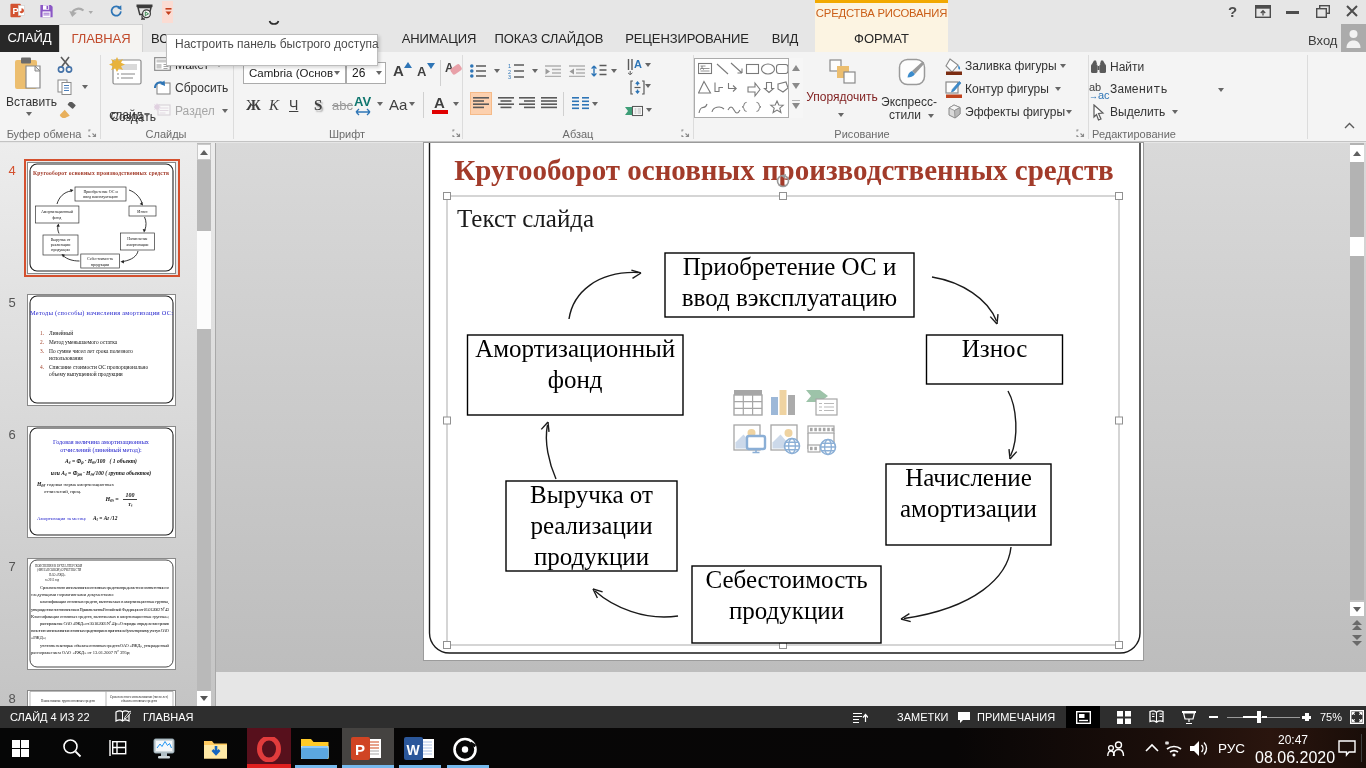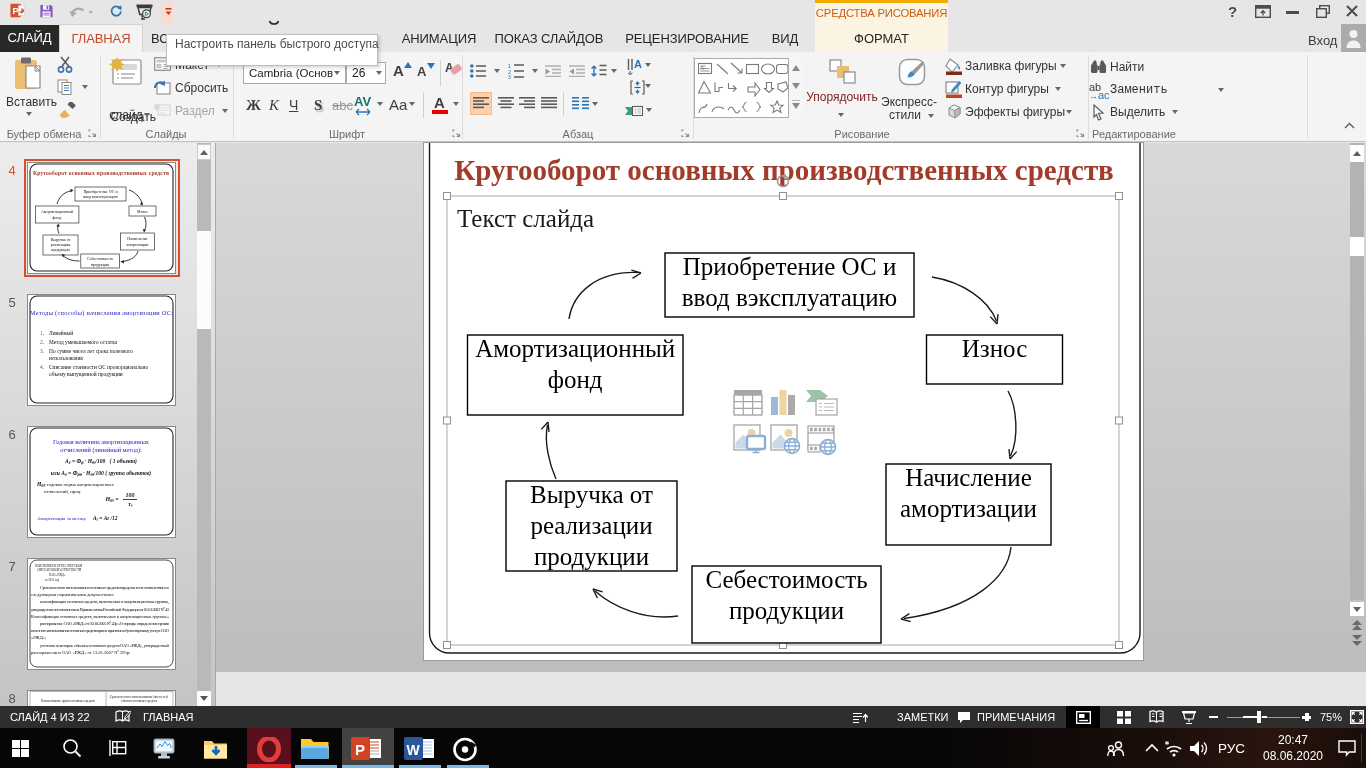--- a/index.html
+++ b/index.html
@@ -770,19 +770,19 @@
 <path d="M6 12 A7 7 0 0 1 14 12" stroke="#fff" stroke-width="1.7" fill="none"></path>
 <circle cx="10" cy="15" r="1.6" fill="#fff"></circle>
 <path d="M3 1 v4 M1 2 l4 2 M5 2 l-4 2" stroke="#fff" stroke-width="0.9"></path>
 </svg>
 <svg class="abs" style="left:1189px;top:12px" width="19" height="17" viewBox="0 0 19 17">
 <path d="M1 6 h4 l5-5 v15 l-5-5 h-4z" fill="#fff"></path>
 <path d="M12.5 5 a5 5 0 0 1 0 7 M15 2.5 a8.5 8.5 0 0 1 0 12" stroke="#fff" stroke-width="1.4" fill="none"></path>
 </svg>
 <div class="abs" style="left:1218px;top:13px;font-size:13.5px;color:#fff;">РУС</div>
 <div class="abs" style="left:1255px;top:5px;width:76px;text-align:center;font-size:12px;color:#fff;">20:47</div>
-<div class="abs" style="left:1255px;top:21px;width:76px;text-align:center;font-size:12px;color:#fff;">08.06.2020</div>
+<div class="abs" style="left:1255px;top:21px;width:76px;text-align:center;font-size:16px;color:#fff;">08.06.2020</div>
 <svg class="abs" style="left:1338px;top:12px" width="18" height="17" viewBox="0 0 18 17">
 <path d="M1 1 h16 v11 h-6 l-2.5 3 v-3 h-7.5z" fill="none" stroke="#fff" stroke-width="1.4"></path>
 </svg>
 <div class="abs" style="left:1361px;top:6px;width:1px;height:28px;background:#3f3f3f;"></div>
 </div>
 
 </div>
 </body></html>

